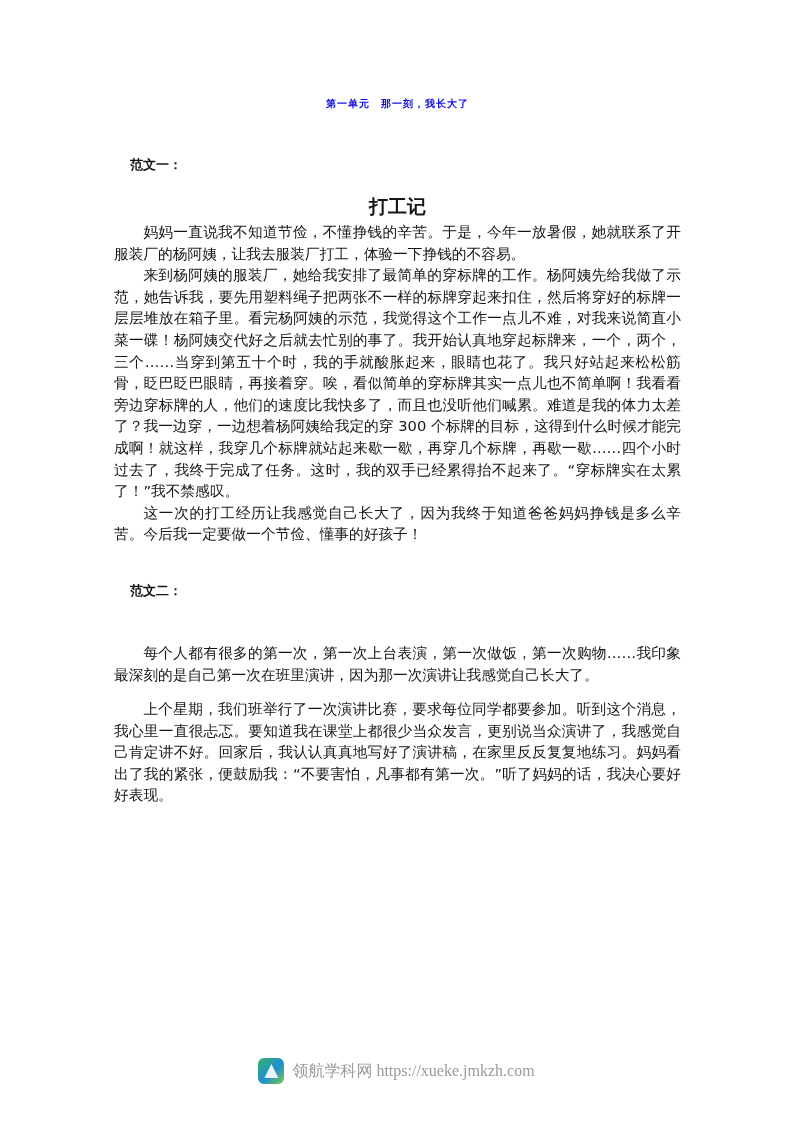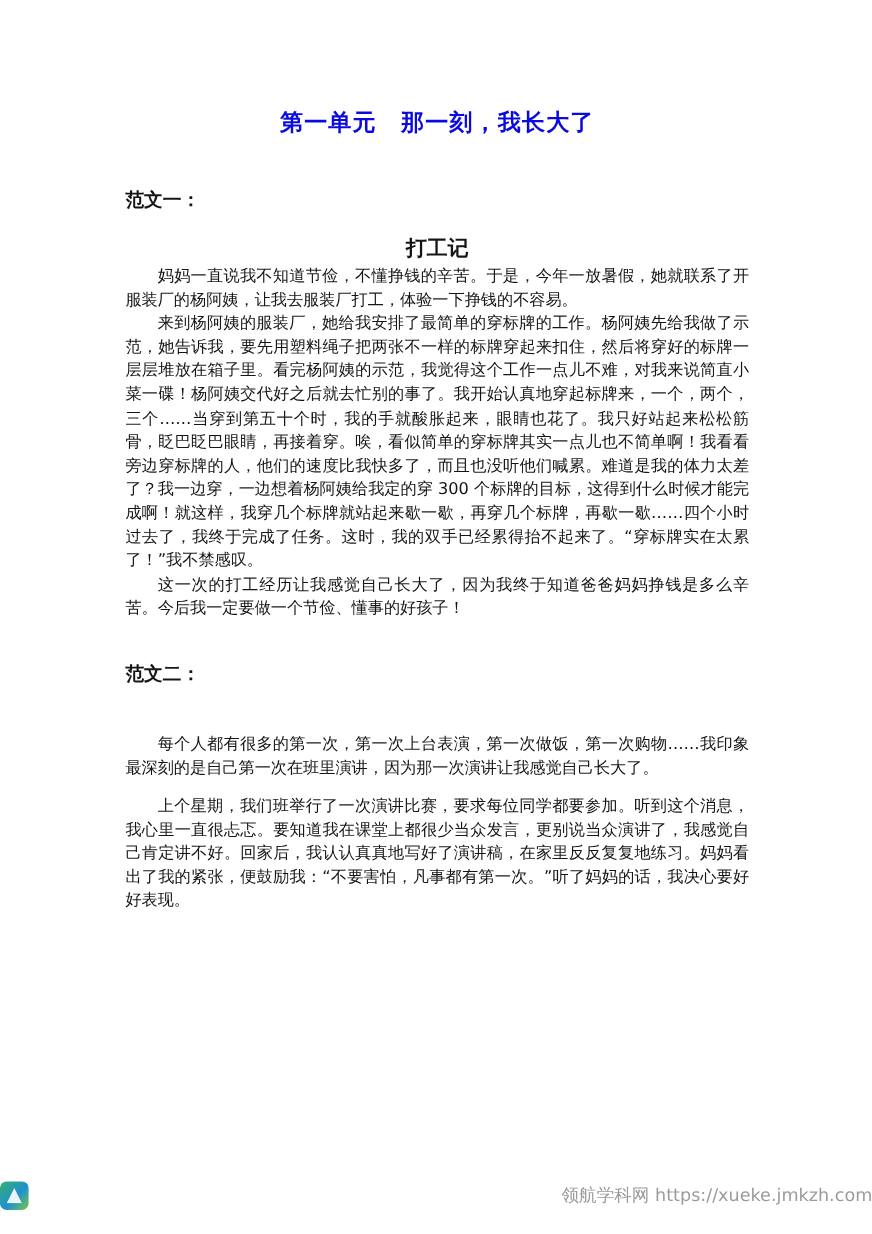--- a/index.html
+++ b/index.html
@@ -16,28 +16,28 @@
     font-family: "DejaVu Sans", "Liberation Sans", sans-serif;
     color: #151515;
   }
   .content {
     padding: 97px 112px 0 114px;
   }
   .doc-title {
     text-align: center;
     color: #0b0bdf;
     font-weight: bold;
-    font-size: 21px;
+    font-size: 10px;
     letter-spacing: 1px;
     margin: 0 0 45px 0;
   }
   .section-label {
     font-weight: bold;
-    font-size: 17px;
-    margin: 0 0 20px 0;
+    font-size: 13px;
+    margin: 0 0 20px 16px;
   }
   .essay-title {
     text-align: center;
     font-weight: bold;
     font-size: 19px;
     margin: 0 0 1px 0;
   }
   .para {
     font-size: 14.7px;
     line-height: 21.6px;
@@ -54,26 +54,27 @@
   }
   .gap-between-paras {
     height: 13px;
   }
   .gap-before-title2 {
     height: 22px;
   }
   .footer {
     position: absolute;
     left: 0;
-    bottom: 22px;
+    bottom: 38px;
     width: 100%;
     display: flex;
     align-items: center;
-    justify-content: space-between;
+    justify-content: center;
     gap: 8px;
+    font-family: Liberation Serif, serif;
   }
   .footer-text {
     color: #9b9b9b;
     font-size: 16px;
   }
   .logo {
     width: 26px;
     height: 26px;
     border-radius: 6px;
     background: linear-gradient(135deg, #34b36a 0%, #1f8fd0 55%, #7ac943 100%);

